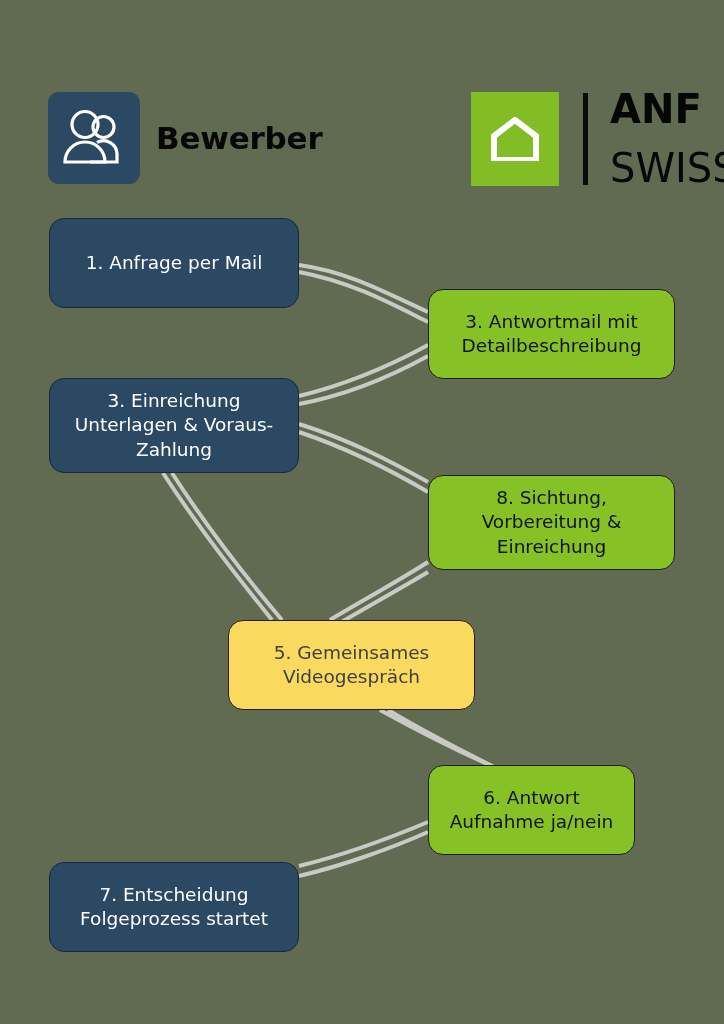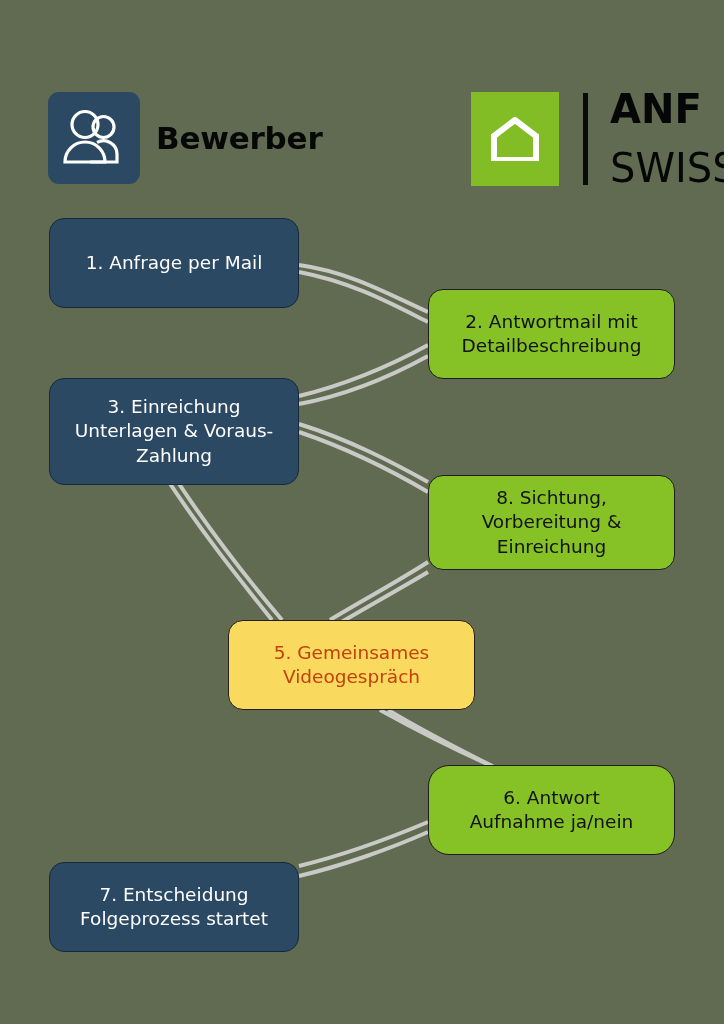--- a/index.html
+++ b/index.html
@@ -120,21 +120,21 @@
     color: #ffffff;
     border: 1px solid #16293b;
   }
   .pbox.green {
     background: #86c226;
     color: #121212;
     border: 1px solid #1d1d1d;
   }
   .pbox.yellow {
     background: #fada5e;
-    color: #c2410c;
+    color: #404040;
     border: 1px solid #23201a;
   }
   .pbox span { display: block; }
 </style>
 </head>
 <body>
 
 <div id="canvas">
 
   <svg id="connectors" viewBox="0 0 724 1024">
@@ -179,45 +179,45 @@
     </div>
   </div>
 
 <div class="pbox blue" style="left: 49px; top: 218px; width: 250px; height: 90px;">
       <div>
         <span>1. Anfrage per Mail</span>
       </div>
     </div>
     <div class="pbox green" style="left: 428px; top: 289px; width: 247px; height: 90px;">
       <div>
-        <span>2. Antwortmail mit</span>
+        <span>3. Antwortmail mit</span>
         <span>Detailbeschreibung</span>
       </div>
     </div>
-    <div class="pbox blue" style="left: 49px; top: 378px; width: 250px; height: 107px;">
+    <div class="pbox blue" style="left: 49px; top: 378px; width: 250px; height: 95px;">
       <div>
         <span>3. Einreichung</span>
         <span>Unterlagen &amp; Voraus-</span>
         <span>Zahlung</span>
       </div>
     </div>
     <div class="pbox green" style="left: 428px; top: 475px; width: 247px; height: 95px;">
       <div>
         <span>8. Sichtung,</span>
         <span>Vorbereitung &amp;</span>
         <span>Einreichung</span>
       </div>
     </div>
     <div class="pbox yellow" style="left: 228px; top: 620px; width: 247px; height: 90px;">
       <div>
         <span>5. Gemeinsames</span>
         <span>Videogespräch</span>
       </div>
     </div>
-    <div class="pbox green" style="left: 428px; top: 765px; width: 247px; height: 90px; border-radius: 21px;">
+    <div class="pbox green" style="left: 428px; top: 765px; width: 207px; height: 90px;">
       <div>
         <span>6. Antwort</span>
         <span>Aufnahme ja/nein</span>
       </div>
     </div>
     <div class="pbox blue" style="left: 49px; top: 862px; width: 250px; height: 90px;">
       <div>
         <span>7. Entscheidung</span>
         <span>Folgeprozess startet</span>
       </div>

